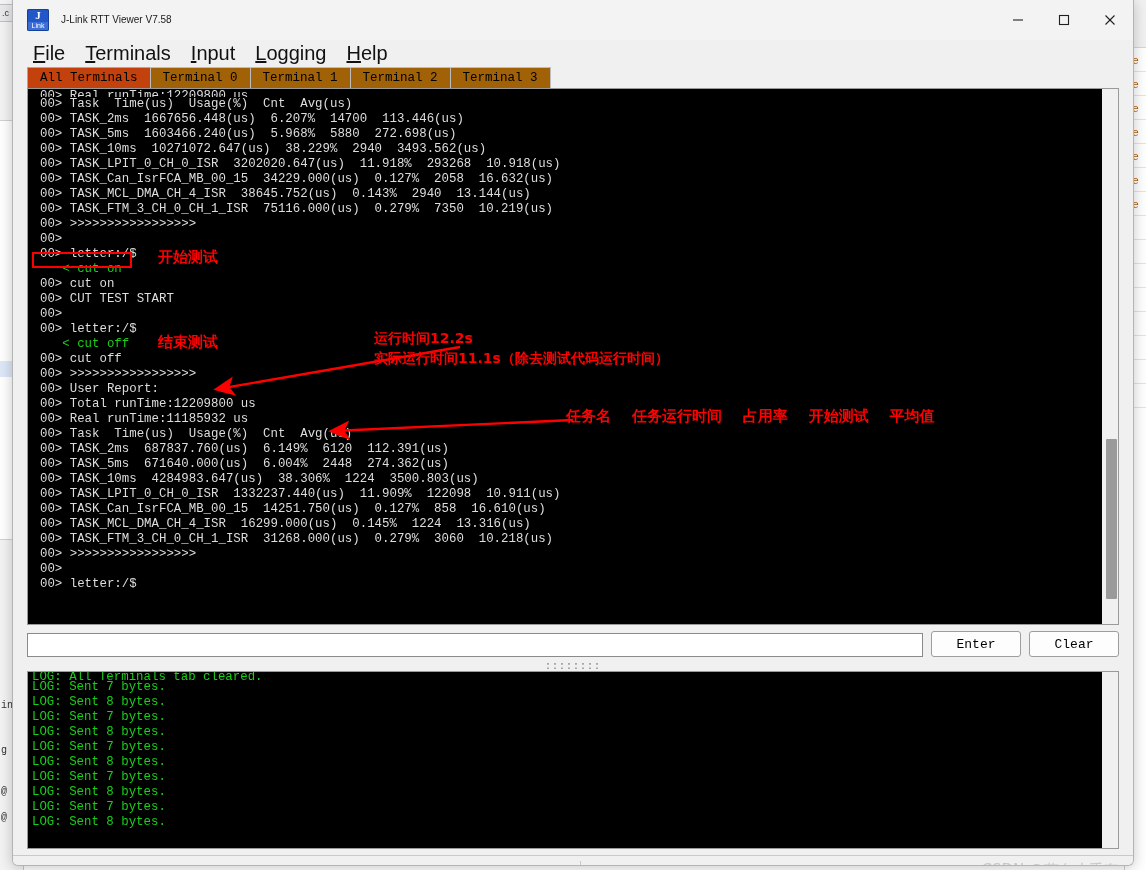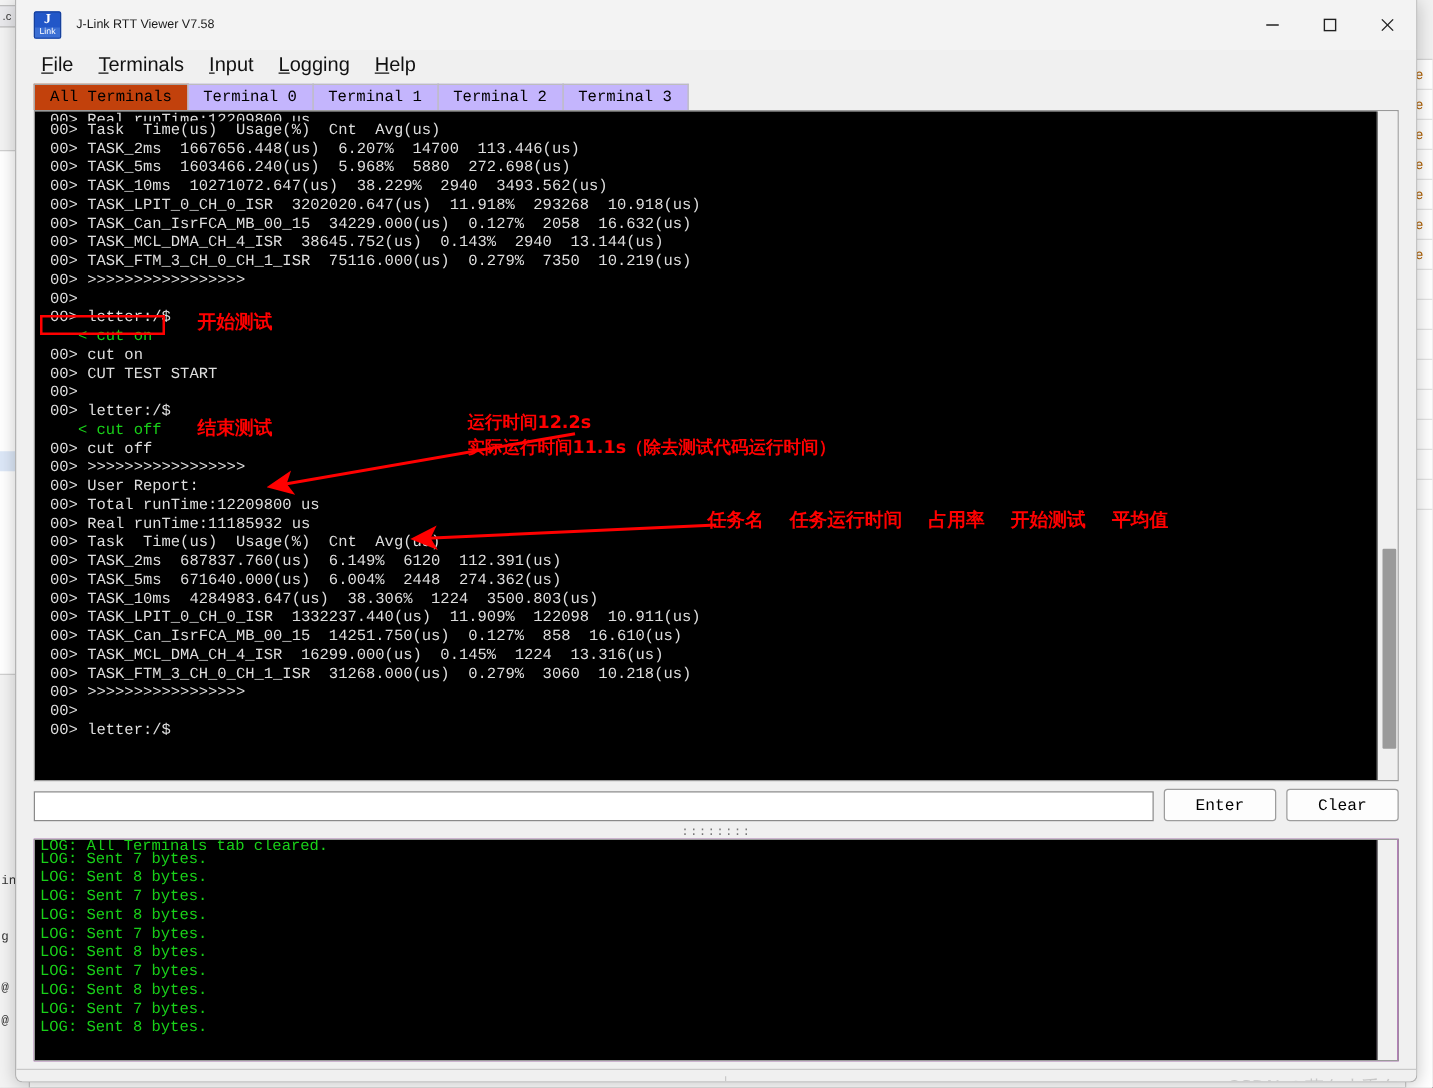--- a/index.html
+++ b/index.html
@@ -105,35 +105,35 @@
     justify-content: center; color: #202020; font-size: 13px;
   }
   .win-btn svg { display: block; }
 
   
   .menubar {
     height: 26px; background: #f0f0f0; display: flex; align-items: center;
     padding-left: 10px; flex: none;
   }
   .menu-item {
-    font-size: 16px; color: #111; padding: 2px 10px;
+    font-size: 20px; color: #111; padding: 2px 10px;
     font-family: "Liberation Sans", sans-serif;
   }
   .menu-item u { text-decoration: underline; }
 
   
   .tabbar {
     height: 22px; display: flex; align-items: flex-end;
     padding-left: 14px; background: #f0f0f0; flex: none;
   }
   .tab {
     height: 21px; line-height: 20px;
     padding: 0 12px; font-size: 12.5px; color: #000;
     font-family: "Liberation Mono", monospace;
-    background: #c4b5fd; border: 1px solid #bdbdbd; border-bottom: none;
+    background: #a16207; border: 1px solid #bdbdbd; border-bottom: none;
     margin-right: -1px;
   }
   .tab.active { background: #c2410c; border-color: #a8a8a8; }
 
   
   .term-wrap {
     margin: 0 14px; background: #fff; border: 1px solid #9a9a9a;
     flex: none; height: 537px; position: relative; overflow: hidden;
     display: flex;
   }

